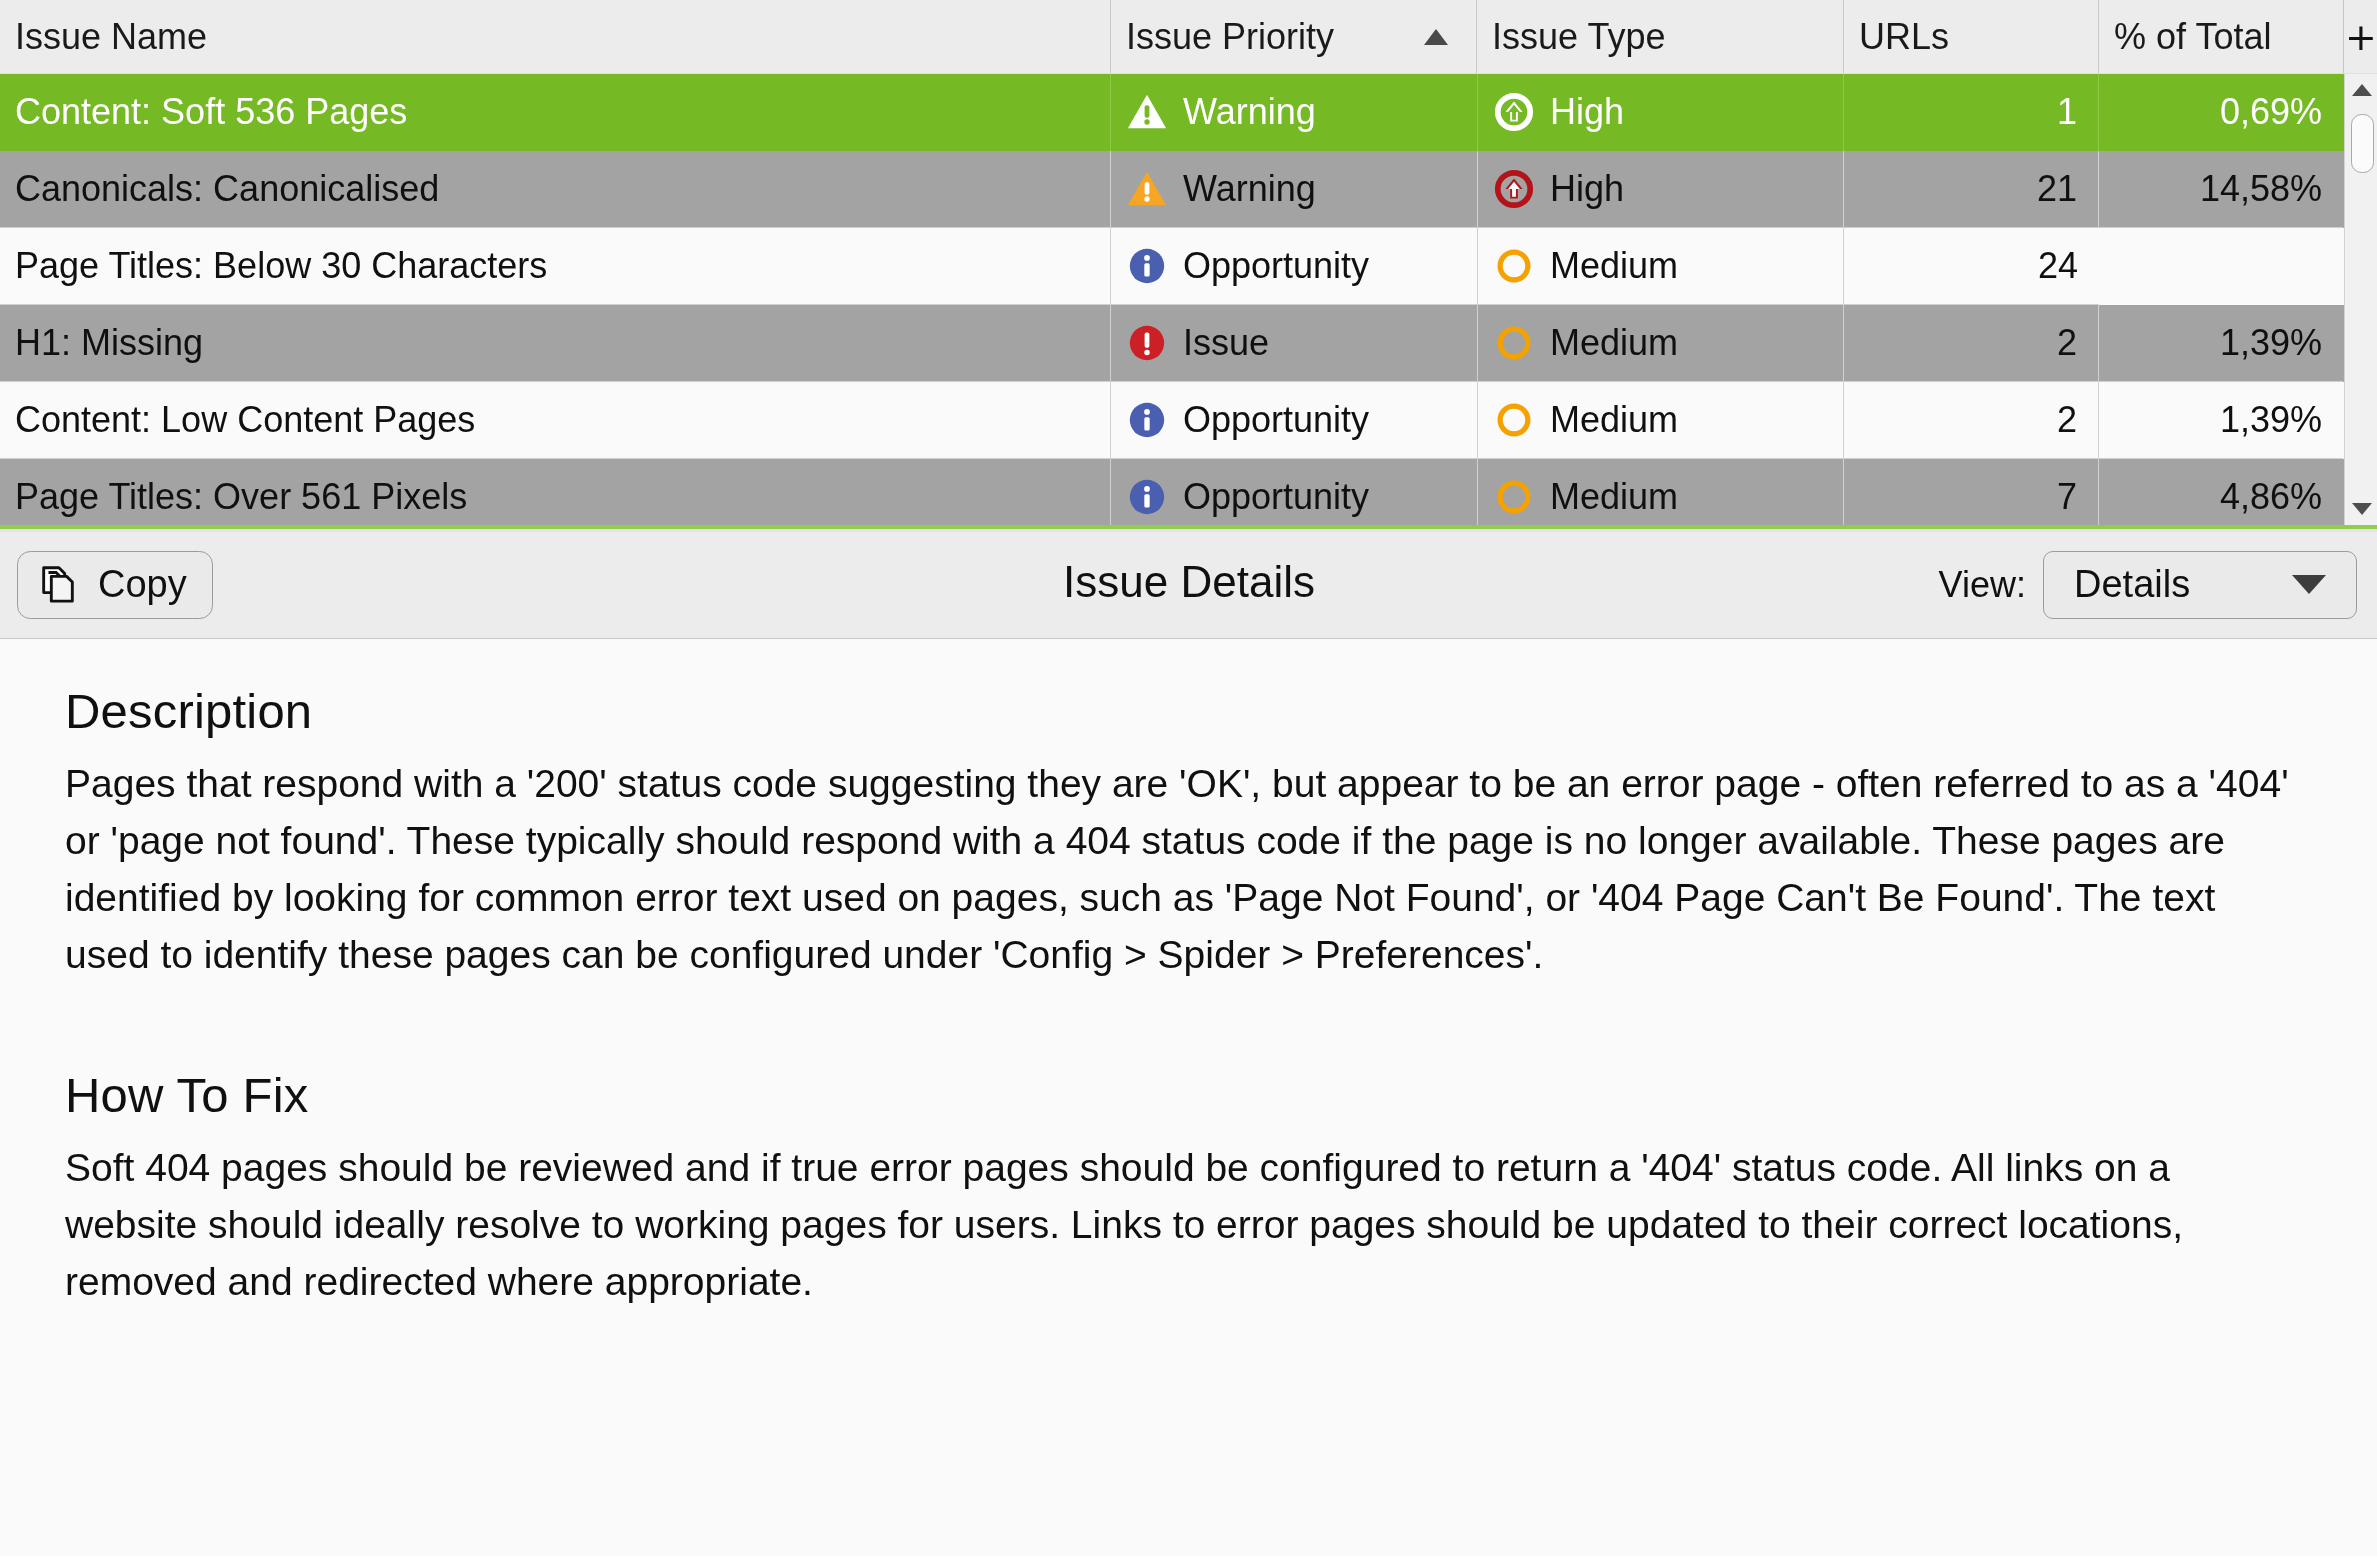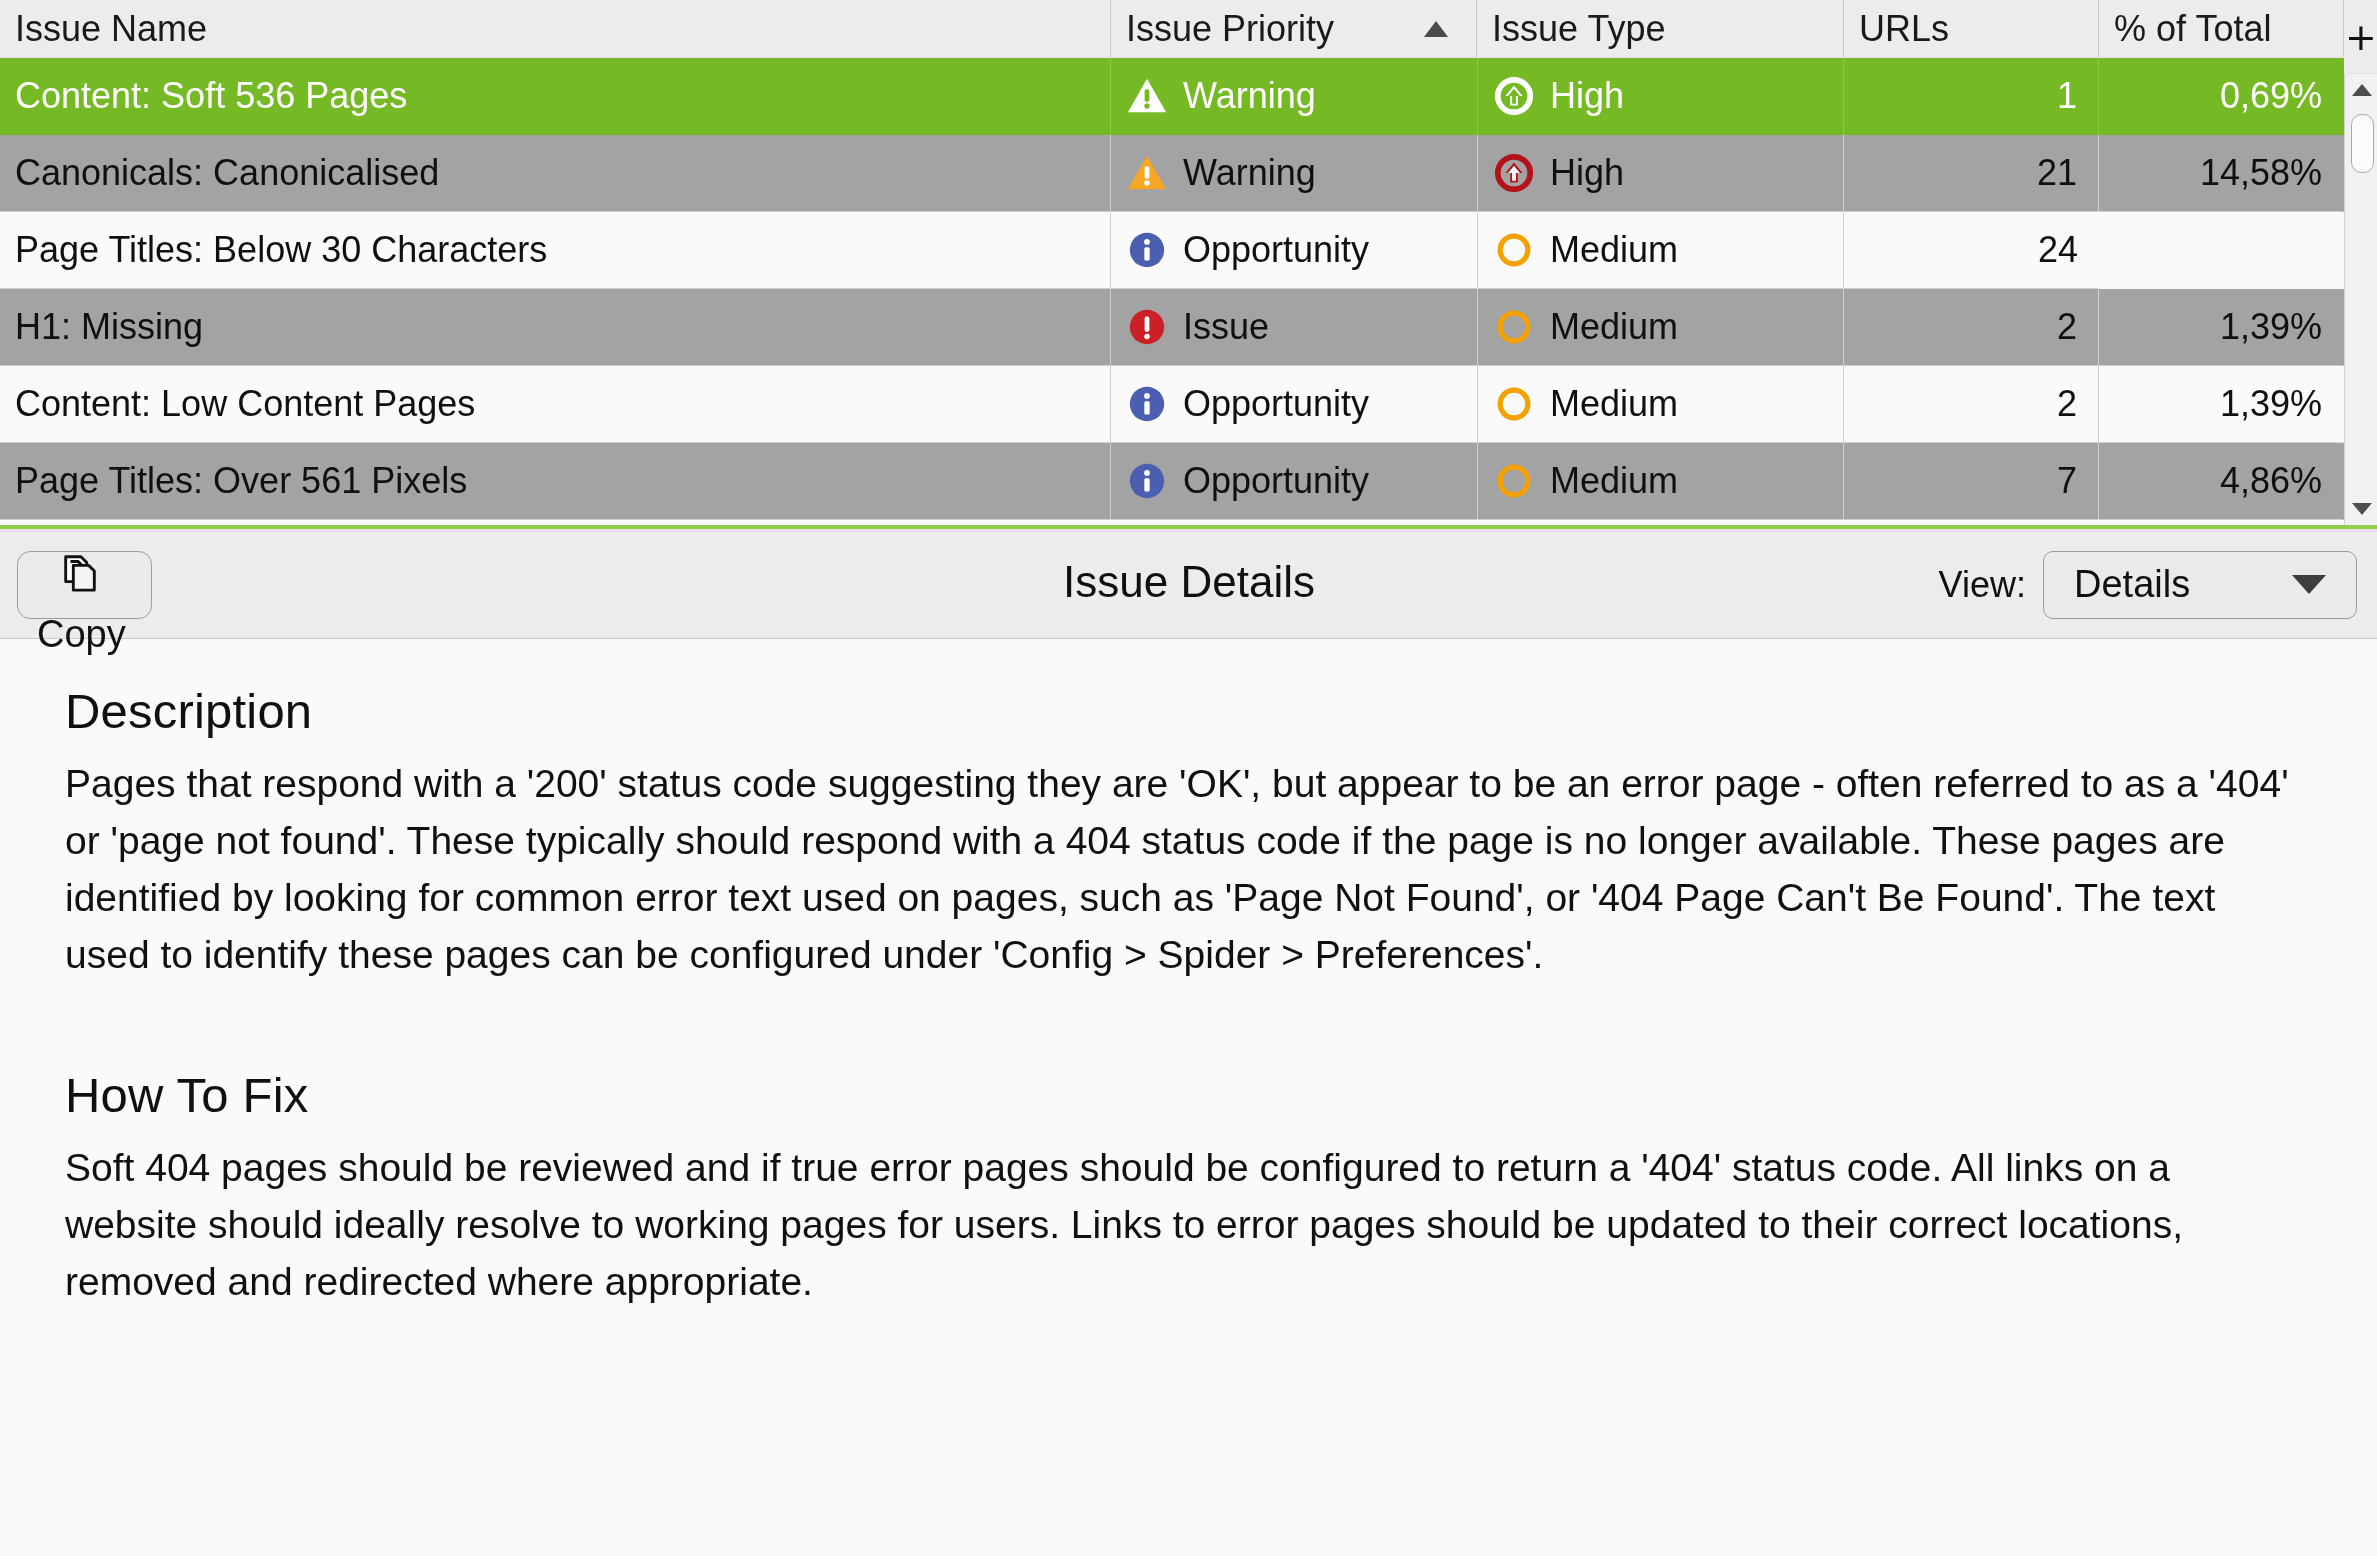--- a/index.html
+++ b/index.html
@@ -32,21 +32,21 @@
     overflow: hidden;
   }
 
   .grid-row {
     display: flex;
     width: 2344px;
     box-sizing: border-box;
   }
 
   .header-row {
-    height: 58px;
+    height: 74px;
     background: #fdba74;
     border-bottom: 1.9px solid #e8daf0;
   }
 
   .hcell {
     display: flex;
     align-items: center;
     font-size: 36px;
     color: #1a1a1a;
     padding: 0 15px;
@@ -200,21 +200,20 @@
     height: 68px;
     padding: 0 25px 0 19px;
     display: flex;
     align-items: center;
     gap: 17px;
     background: #eaeaea;
     border: 1.9px solid #9c9c9c;
     border-radius: 13.3px;
     box-sizing: border-box;
     cursor: pointer;
-    flex-direction: column;
   }
   .copy-btn .label {
     font-size: 38px;
     color: #101010;
   }
 
   .details-title {
     position: absolute;
     left: 0; right: 0;
     top: 25px;

